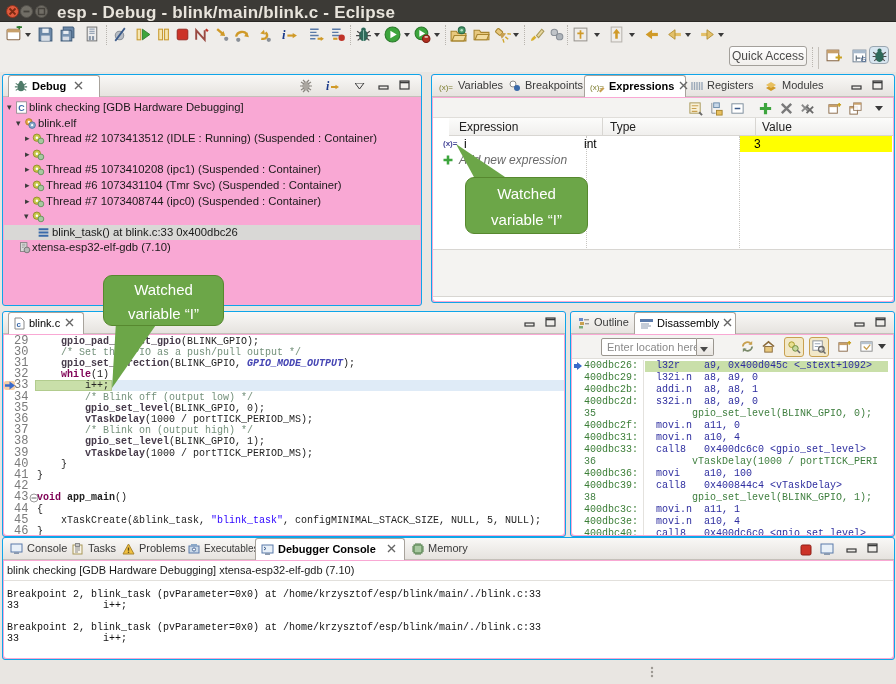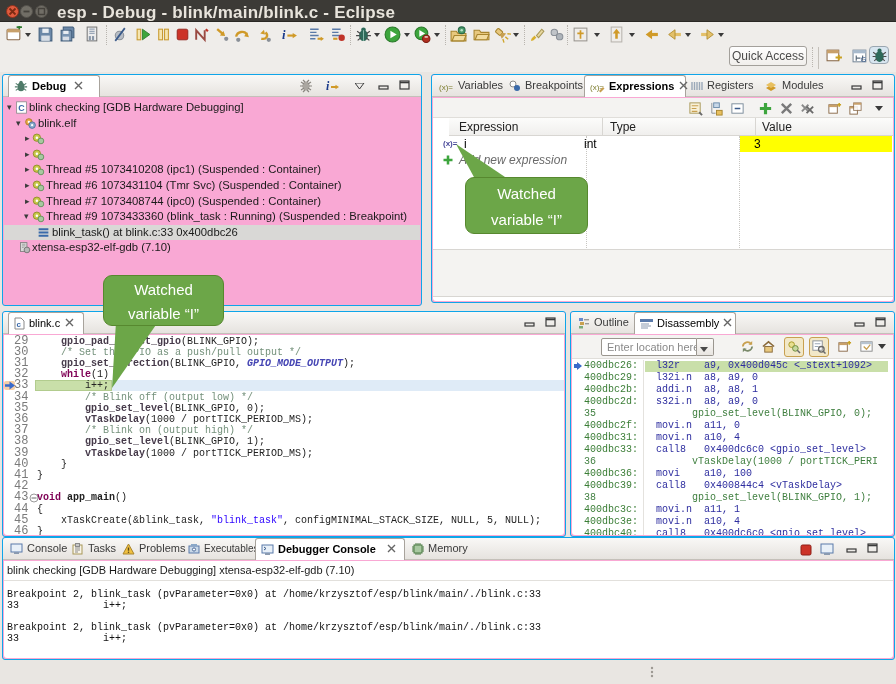--- a/index.html
+++ b/index.html
@@ -356,20 +356,21 @@
           </svg></span>
         <span class="ntx" style="left:34px">blink.elf</span>
       </div>
     <div class="trow" style="top:33.2px">
         <span class="arr" style="left:21px">▸</span>
         <span class="nico" style="left:28px"><svg width="13" height="13" viewBox="0 0 16 16">
             <circle cx="6" cy="7" r="4.5" fill="#C8C848" stroke="#888820"></circle>
             <circle cx="6" cy="7" r="1.5" fill="#fff"></circle>
             <circle cx="11" cy="11" r="3.5" fill="#A8C8A0" stroke="#5A8A52"></circle>
           </svg></span>
+        <span class="ntx" style="left:42px">Thread #2 1073413512 (IDLE : Running) (Suspended : Container)</span>
       </div>
     <div class="trow" style="top:48.8px">
         <span class="arr" style="left:21px">▸</span>
         <span class="nico" style="left:28px"><svg width="13" height="13" viewBox="0 0 16 16">
             <circle cx="6" cy="7" r="4.5" fill="#C8C848" stroke="#888820"></circle>
             <circle cx="6" cy="7" r="1.5" fill="#fff"></circle>
             <circle cx="11" cy="11" r="3.5" fill="#A8C8A0" stroke="#5A8A52"></circle>
           </svg></span>
       </div>
     <div class="trow" style="top:64.4px">
@@ -399,21 +400,20 @@
           </svg></span>
         <span class="ntx" style="left:42px">Thread #7 1073408744 (ipc0) (Suspended : Container)</span>
       </div>
     <div class="trow" style="top:111.2px">
         <span class="arr" style="left:20px">▾</span>
         <span class="nico" style="left:28px"><svg width="13" height="13" viewBox="0 0 16 16">
             <circle cx="6" cy="7" r="4.5" fill="#C8C848" stroke="#888820"></circle>
             <circle cx="6" cy="7" r="1.5" fill="#fff"></circle>
             <circle cx="11" cy="11" r="3.5" fill="#A8C8A0" stroke="#5A8A52"></circle>
           </svg></span>
-        <span class="ntx" style="left:42px">Thread #9 1073433360 (blink_task : Running) (Suspended : Breakpoint)</span>
       </div>
     <div class="trow" style="top:126.8px;background:#D9D8D6">
         <span class="nico" style="left:33px"><svg width="13" height="13" viewBox="0 0 16 16">
             <path d="M2 4h12M2 8h12M2 12h12" stroke="#3A6AAA" stroke-width="2.2"></path>
           </svg></span>
         <span class="ntx" style="left:48px">blink_task() at blink.c:33 0x400dbc26</span>
       </div>
     <div class="trow" style="top:142.4px">
         <span class="nico" style="left:14px"><svg width="13" height="13" viewBox="0 0 16 16">
             <rect x="3" y="2" width="8" height="11" fill="#D8D8D8" stroke="#7A7A7A"></rect>

